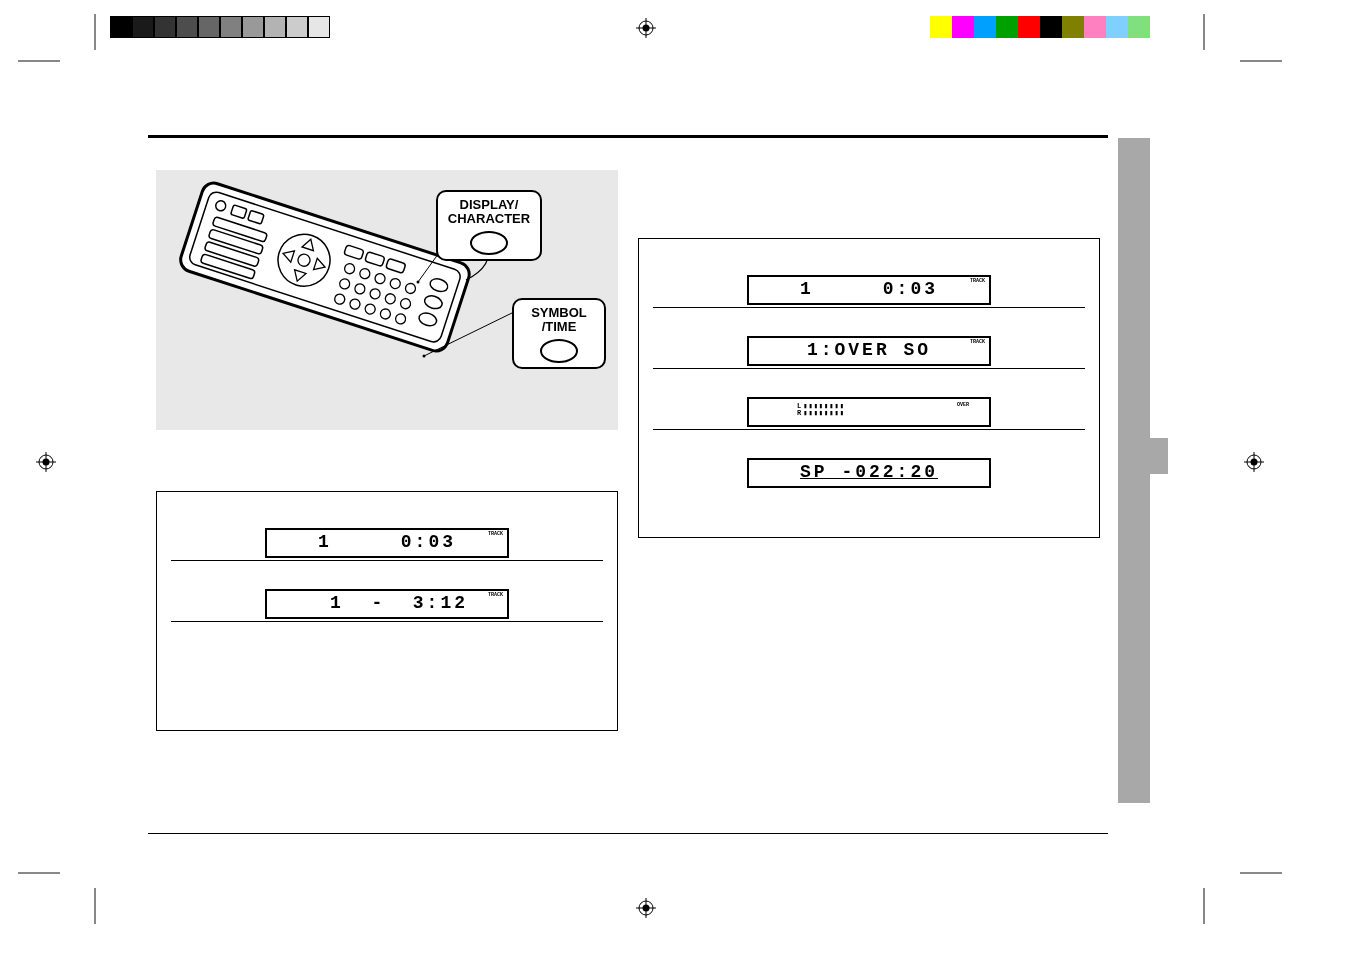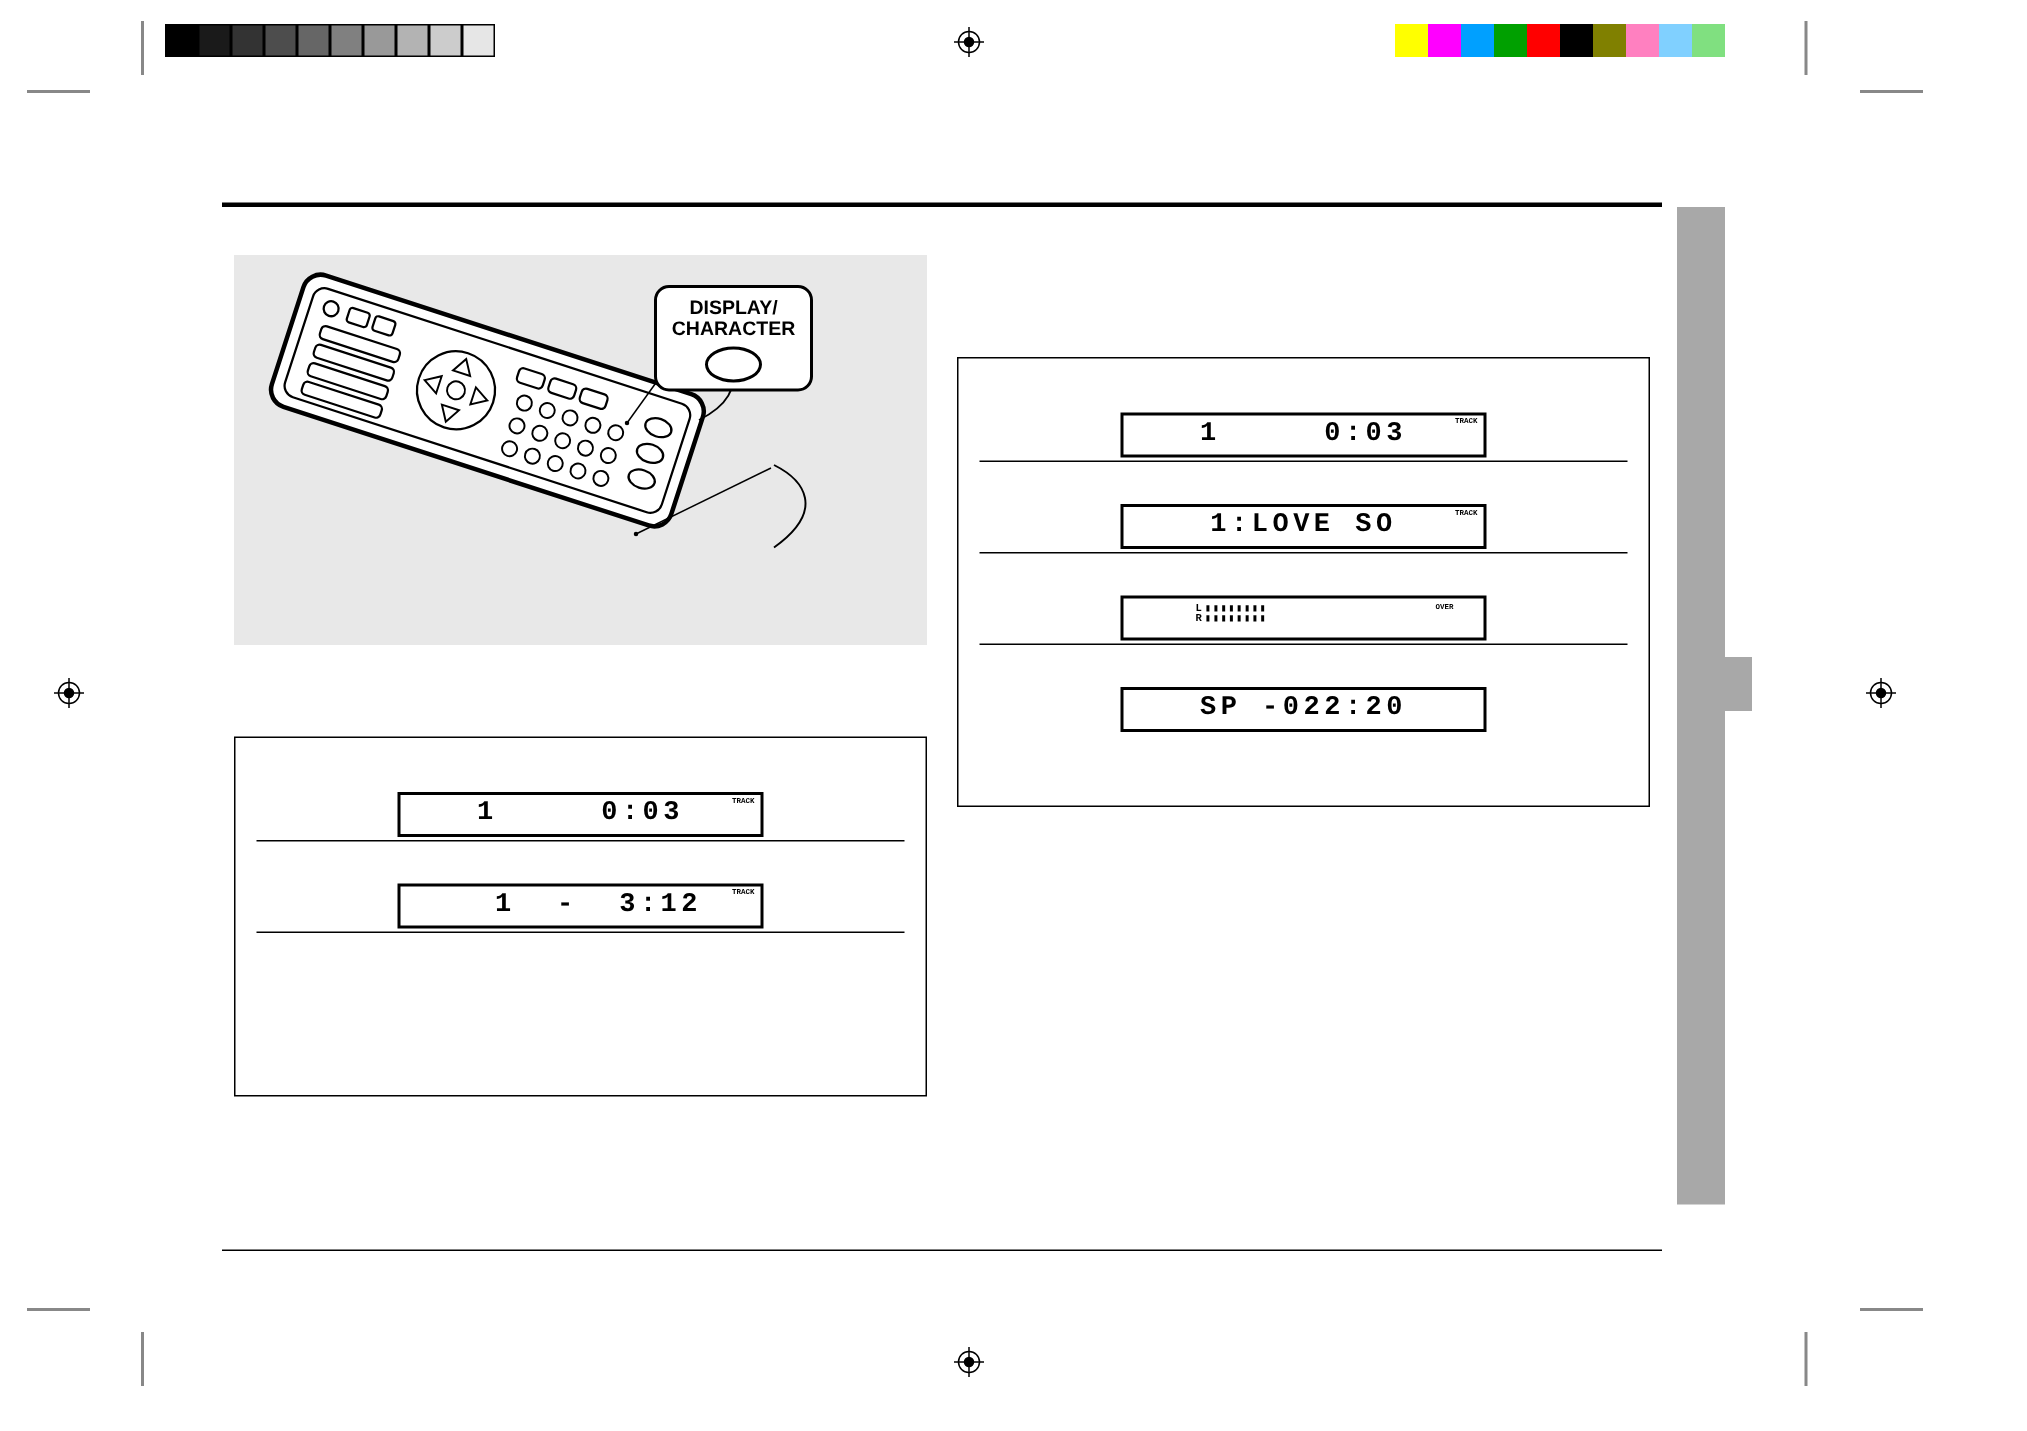--- a/index.html
+++ b/index.html
@@ -301,47 +301,52 @@
       <circle cx="268" cy="186" r="1.5" fill="#000"></circle>
       <line x1="268" y1="186" x2="358" y2="142" stroke="#000" stroke-width="1"></line>
     </svg>
 
     <div class="callout" style="left:280px; top:20px; width:86px;">
       <span style="white-space:pre-line;">DISPLAY/
 CHARACTER</span>
       <div class="btn-oval"></div>
     </div>
 
+    <div class="callout" style="left:356px; top:128px; width:74px;">
+      <span style="white-space:pre-line;">SYMBOL
+/TIME</span>
+      <div class="btn-oval"></div>
+    </div>
   </div>
 
   <div class="display-panel cd-panel" id="cd-panel">
   <div class="disp-row">
         <div class="lcd"><span style="white-space: pre;">1     0:03</span><span class="track-label">TRACK</span></div>
         <div class="sep-line"></div>
       </div>
       <div class="disp-row">
         <div class="lcd"><span style="white-space: pre; margin-left: 24px;">1  -  3:12</span><span class="track-label">TRACK</span></div>
         <div class="sep-line"></div>
       </div>
     </div>
 
   <div class="display-panel md-panel" id="md-panel">
   <div class="disp-row">
         <div class="lcd"><span style="white-space: pre;">1     0:03</span><span class="track-label">TRACK</span></div>
         <div class="sep-line"></div>
       </div>
       <div class="disp-row">
-        <div class="lcd"><span style="white-space: pre;">1:LOVE SO</span><span class="track-label">TRACK</span></div>
+        <div class="lcd"><span style="white-space: pre;">1:OVER SO</span><span class="track-label">TRACK</span></div>
         <div class="sep-line"></div>
       </div>
       <div class="disp-row">
         <div class="lcd">
           <div class="level-meter"><span class="lr">L<br>R</span><span class="bars">▮▮▮▮▮▮▮▮<br>▮▮▮▮▮▮▮▮</span></div>
           <span class="over-label">OVER</span>
         </div>
         <div class="sep-line"></div>
       </div>
       <div class="disp-row">
-        <div class="lcd"><span style="white-space: pre;">SP -022:20</span></div>
+        <div class="lcd"><span style="white-space: pre; text-decoration: underline;">SP -022:20</span></div>
       </div>
     </div>
 
 </div>
 
 </body></html>

